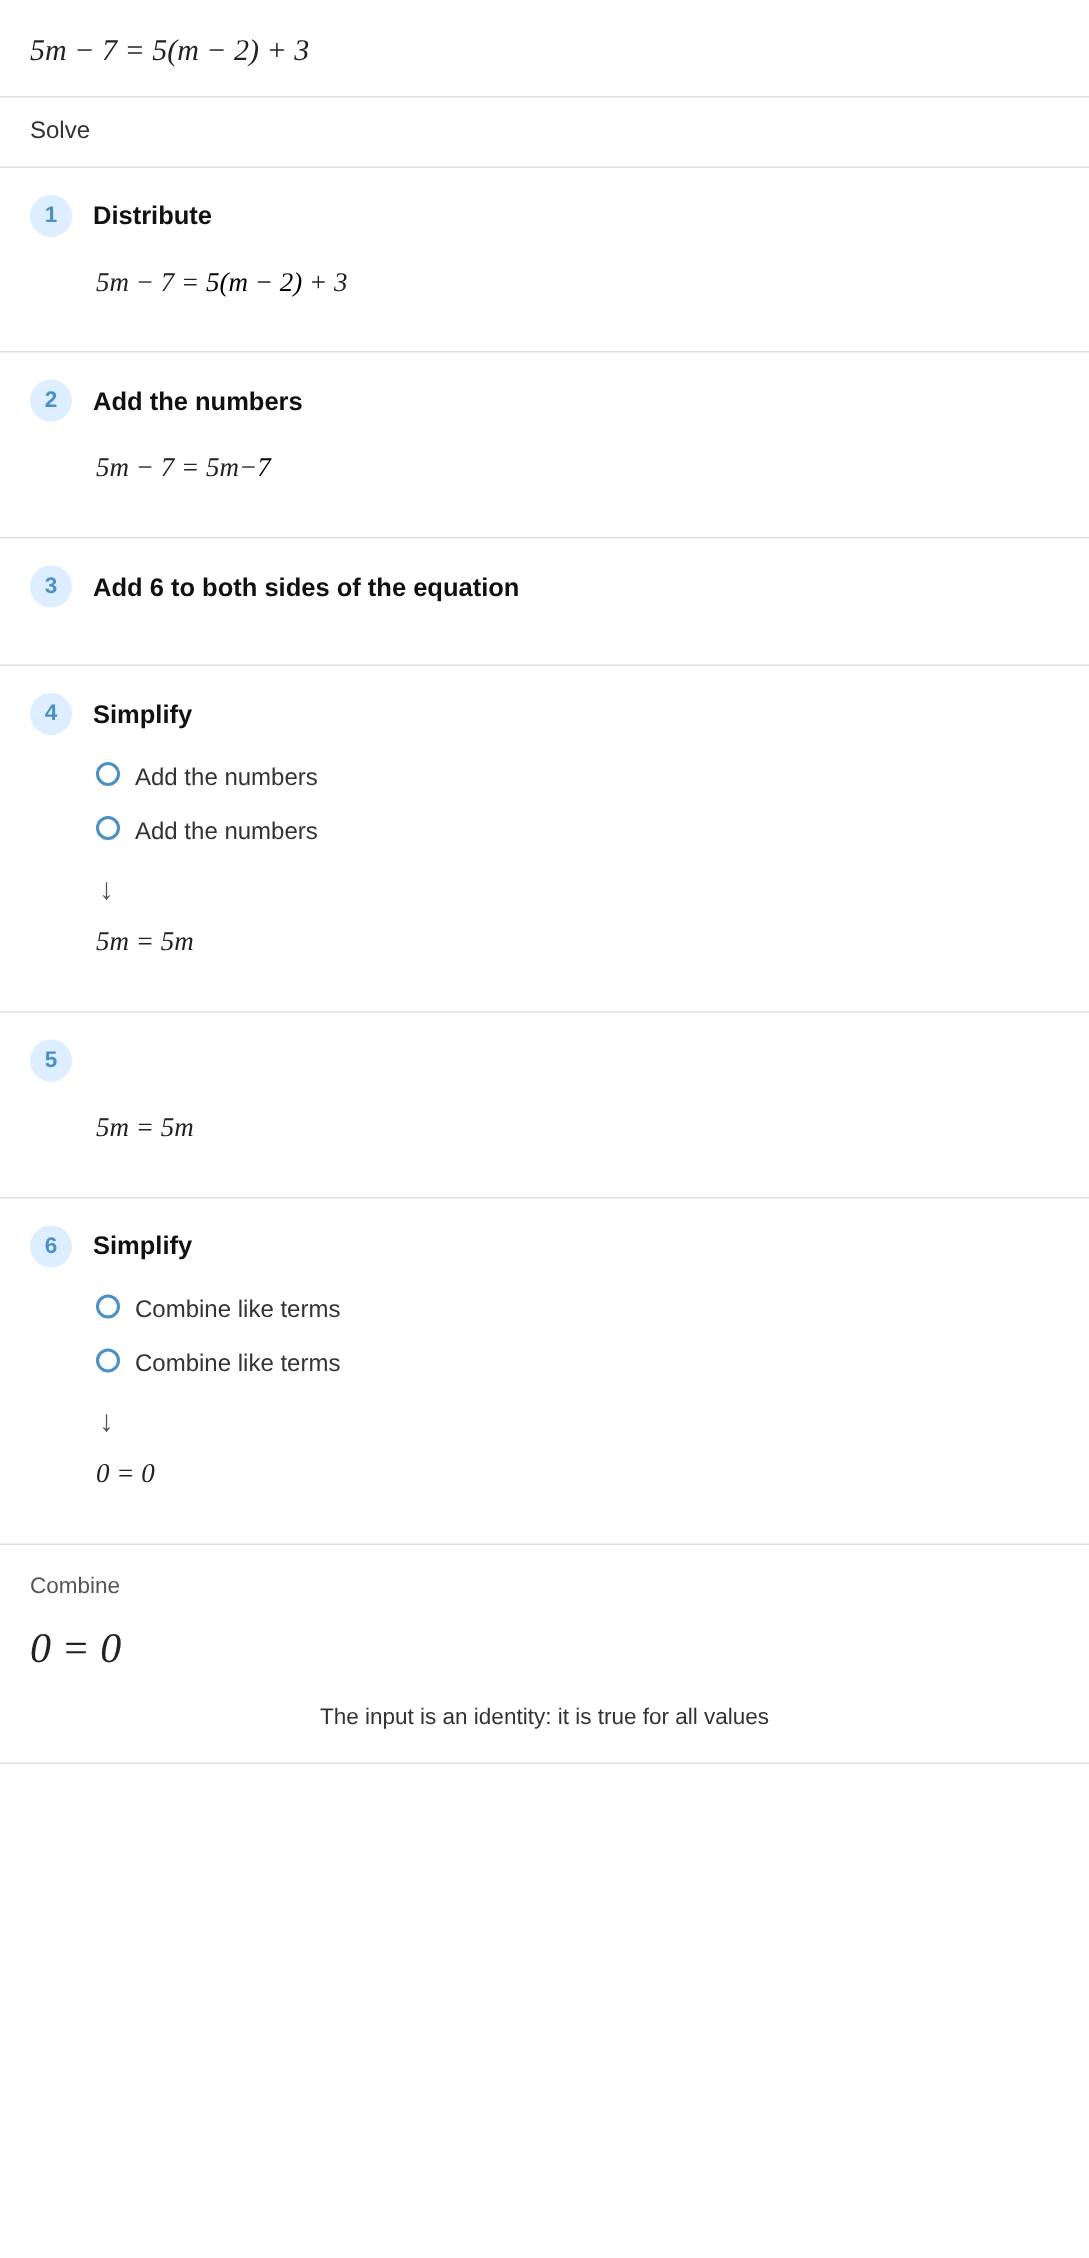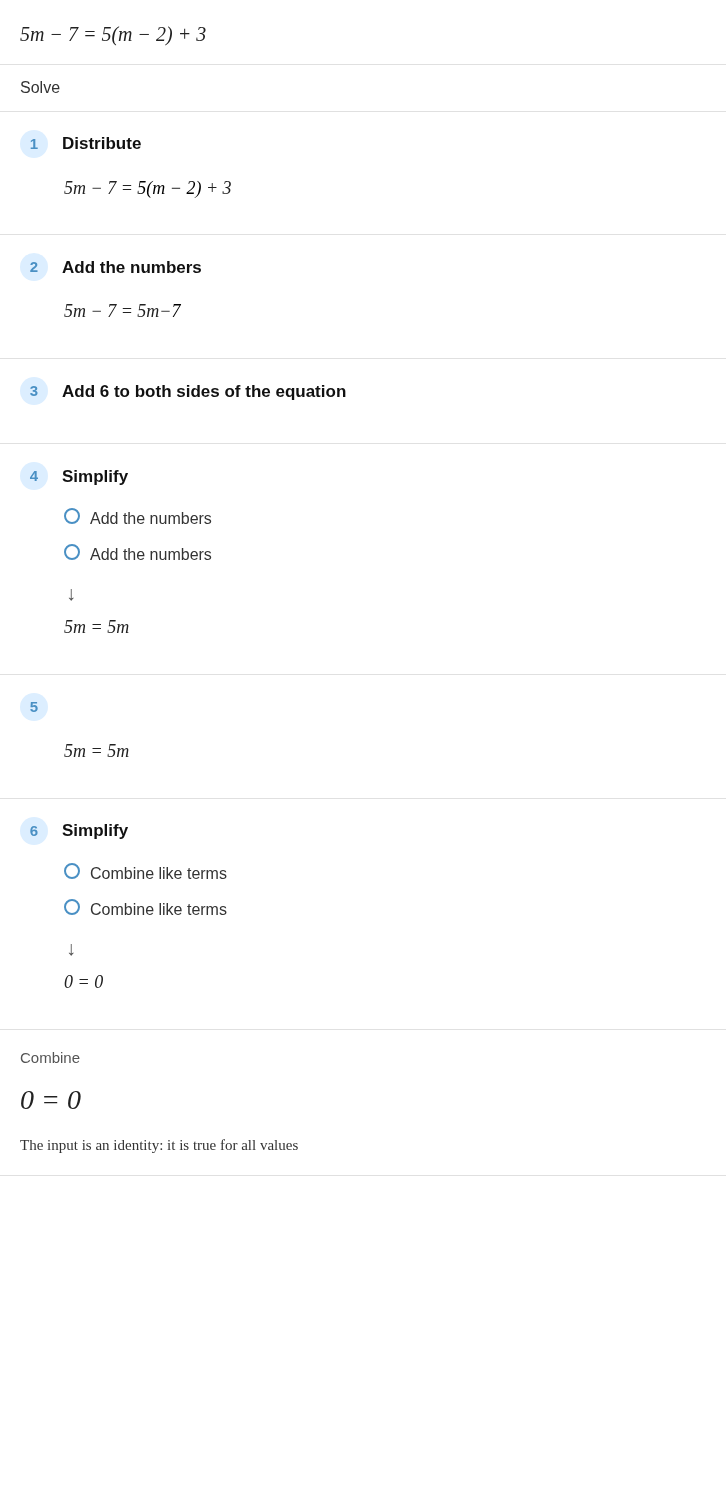--- a/index.html
+++ b/index.html
@@ -102,24 +102,25 @@
       font-size: 15px;
       color: #555;
       margin-bottom: 8px;
     }
     .result-eq {
       font-size: 28px;
       font-style: italic;
       margin-bottom: 10px;
     }
     .result-text {
-      font-family: Liberation Serif, serif;
+      font-family: Liberation Sans, sans-serif;
       font-size: 15px;
       color: #333;
       padding-bottom: 10px;
+      text-align: center;
     }
   </style>
 </head>
 <body>
 
 <div class="top-equation">
   <span>5m − 7 = 5(m − 2) + 3</span>
 </div>
 
 <div class="solve-label">

